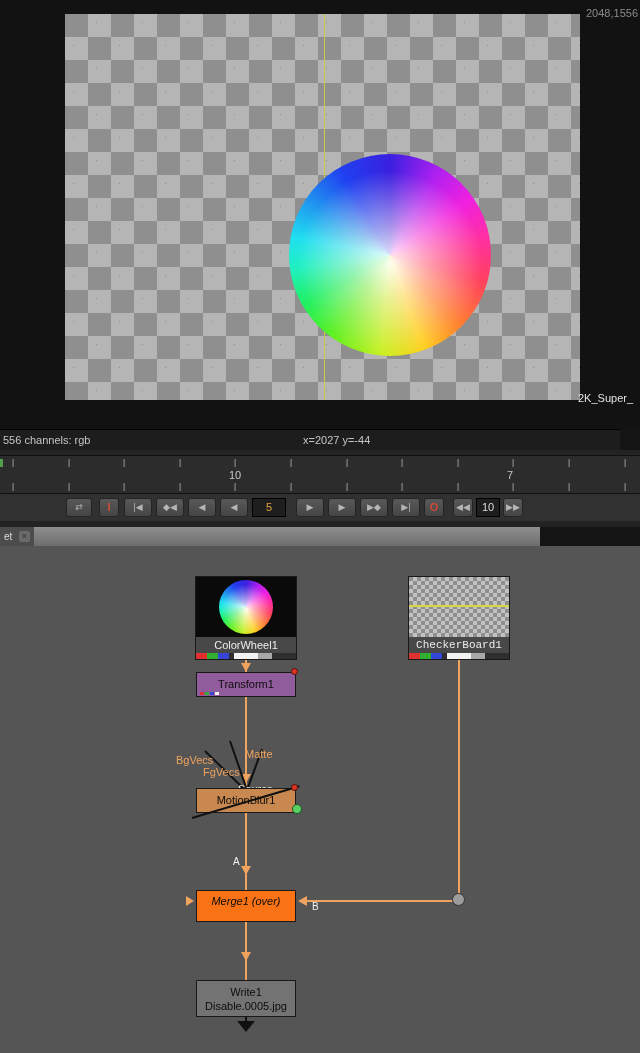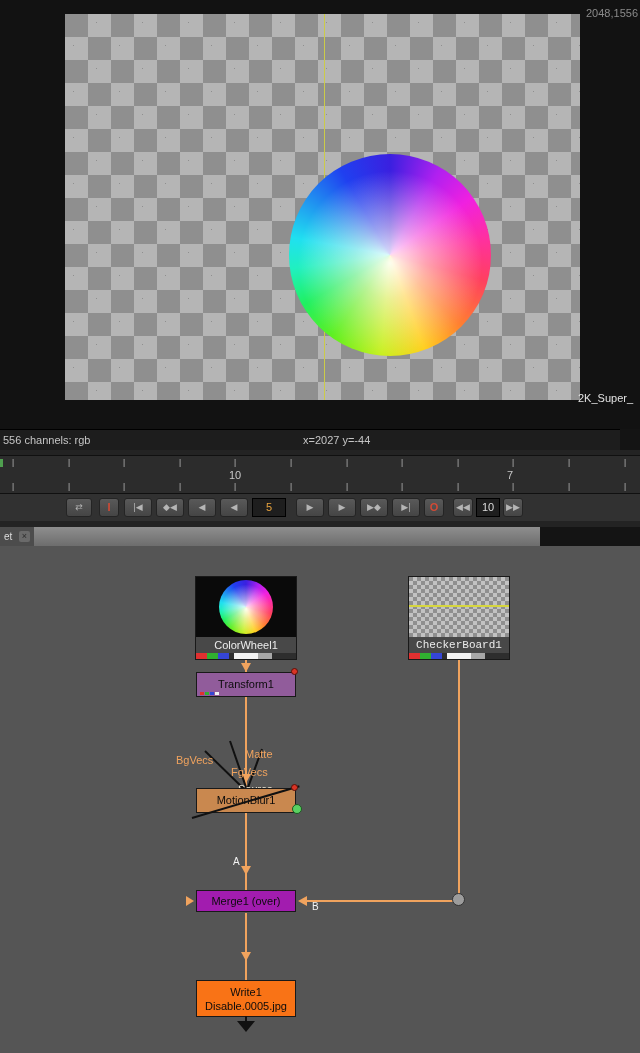--- a/index.html
+++ b/index.html
@@ -75,22 +75,22 @@
   .chan { height:6px; display:flex; background:#2e2e2e; }
   .chan i { display:block; height:6px; }
   .c-r { width:11px; background:#e03030; } .c-g { width:11px; background:#30b030; }
   .c-b { width:11px; background:#3545d5; } .c-gap { width:5px; background:#2e2e2e; }
   .c-w { width:24px; background:#f2f2f2; } .c-gr { width:14px; background:#a8a8a8; }
   .c-rest { flex:1; background:#2e2e2e; }
 
   .n { position:absolute; width:100px; height:25px; border:1px solid #191919; text-align:center; font-size:11px; color:#0c0c0c; line-height:23px; }
   .n-transform { left:196px; top:126px; background:#915c9b; }
   .n-motionblur { left:196px; top:242px; background:#c9884f; }
-  .n-merge { left:196px; top:344px; height:22px; line-height:21px; background:#a21caf; }
-  .n-write { left:196px; top:434px; height:37px; background:#f97316; line-height:1.3; padding-top:4px; }
+  .n-merge { left:196px; top:344px; height:32px; line-height:21px; background:#f97316;font-style:italic; }
+  .n-write { left:196px; top:434px; height:37px; background:#737373; line-height:1.3; padding-top:4px; }
 
   .mini { position:absolute; left:3px; bottom:1px; display:flex; }
   .mini i { display:block; width:4px; height:3px; margin-right:1px; }
   .m-r{background:#e03030}.m-g{background:#30b030}.m-b{background:#3545d5}.m-w{background:#f2f2f2}
 
   .wire-v { position:absolute; width:2px; background:#f0a35e; }
   .wire-h { position:absolute; height:2px; background:#f0a35e; }
   .arr-down { position:absolute; width:0; height:0; border-left:5px solid transparent; border-right:5px solid transparent; border-top:9px solid #f0a35e; }
   .arr-left { position:absolute; width:0; height:0; border-top:5px solid transparent; border-bottom:5px solid transparent; border-right:9px solid #f0a35e; }
   .arr-right { position:absolute; width:0; height:0; border-top:5px solid transparent; border-bottom:5px solid transparent; border-left:8px solid #f0a35e; }
@@ -184,21 +184,21 @@
     <div class="wire-h" style="left:303px;top:354px;width:152px;"></div>
     <div class="arr-left" style="left:298px;top:350px;"></div>
     <div class="ablabel" style="left:312px;top:355px;">B</div>
     <div class="dot dot-gray" style="left:452px;top:347px;"></div>
     <div class="arr-right" style="left:186px;top:350px;"></div>
 
     <div class="blk-line" style="left:205px;top:204px;width:57px;transform:rotate(44.3deg);"></div>
     <div class="blk-line" style="left:230px;top:194px;width:52px;transform:rotate(70.9deg);"></div>
     <div class="blk-line" style="left:262px;top:202px;width:44px;transform:rotate(110deg);"></div>
     <div class="inlabel inlabel-orange" style="left:176px;top:208px;">BgVecs</div>
-    <div class="inlabel inlabel-orange" style="left:203px;top:220px;margin-left:28px;">FgVecs</div>
+    <div class="inlabel inlabel-orange" style="left:203px;top:220px;">FgVecs</div>
     <div class="inlabel inlabel-orange" style="left:245px;top:202px;">Matte</div>
     <div class="inlabel inlabel-white" style="left:238px;top:216px;">Source</div>
 
     <div class="tn" style="left:195px;top:30px;">
       <div class="thumb cw-thumb">
         <div class="wheel-sm wheelgrad"></div>
       </div>
       <div class="nlabel">ColorWheel1</div>
       <div class="chan">
         <i class="c-r"></i>

